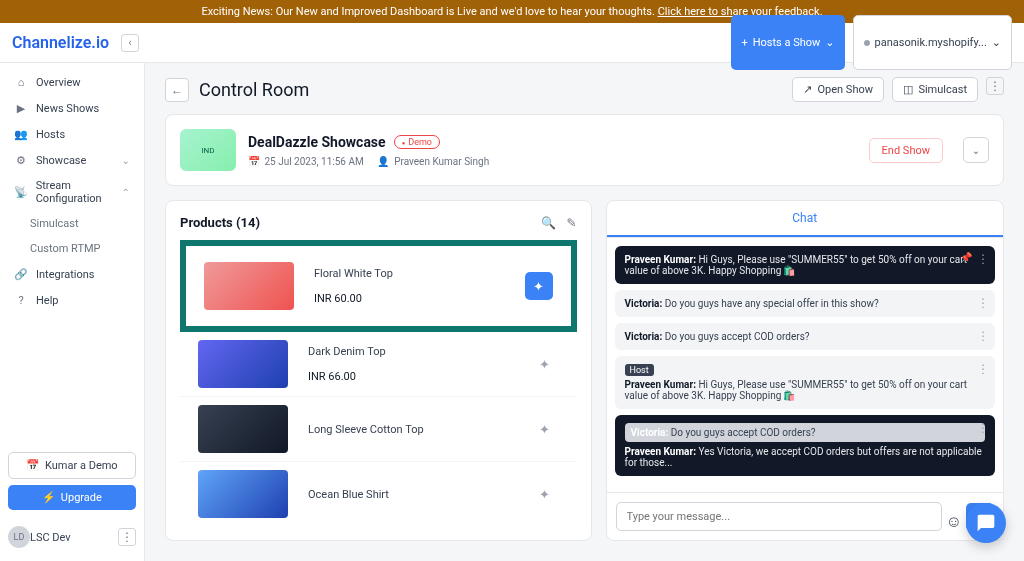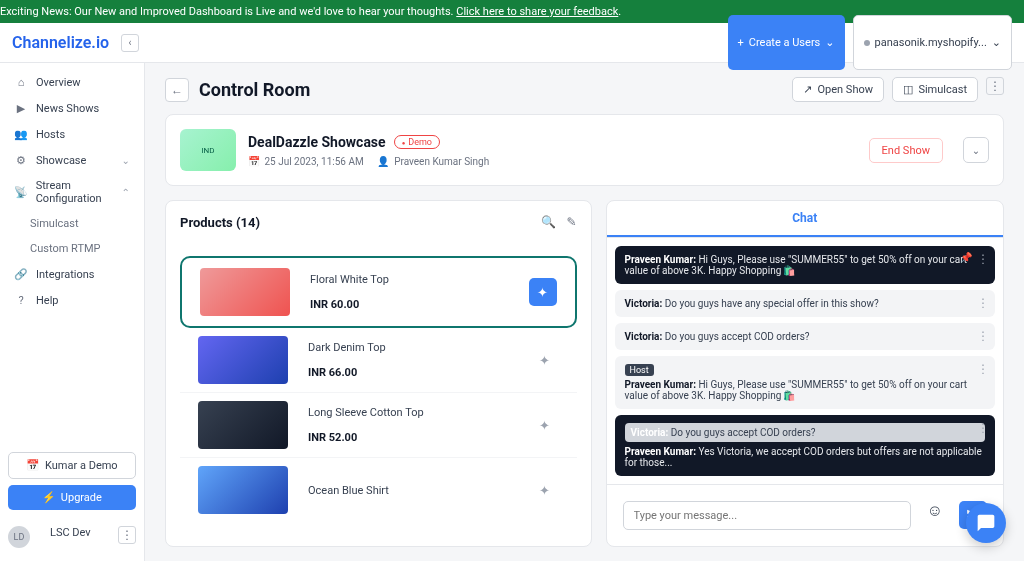--- a/index.html
+++ b/index.html
@@ -1,108 +1,108 @@
 <!DOCTYPE html>
 <html><head>
 <meta charset="utf-8">
 <style>
 *{box-sizing:border-box;margin:0;padding:0;font-family:-apple-system,BlinkMacSystemFont,"Segoe UI",Roboto,sans-serif}
 body{background:#f5f6f8;overflow:hidden}
-.banner{background:#15803d;color:#fff;font-size:11px;padding:5px 0}
+.banner{background:#a16207;color:#fff;font-size:11px;text-align:center;padding:5px 0}
 .banner a{color:#fff;text-decoration:underline;cursor:pointer}
 .topbar{background:#fff;height:40px;display:flex;align-items:center;padding:0 12px;border-bottom:1px solid #e5e7eb}
 .logo{color:#2563eb;font-weight:600;font-size:16px;display:flex;align-items:center;gap:4px}
 .logo-collapse{margin-left:12px;width:18px;height:18px;border:1px solid #d1d5db;border-radius:3px;display:flex;align-items:center;justify-content:center;font-size:10px;color:#6b7280;cursor:pointer}
 .topbar-right{margin-left:auto;display:flex;gap:8px}
 .btn-create{background:#3b82f6;color:#fff;border:none;border-radius:5px;padding:5px 10px;font-size:11px;display:flex;align-items:center;gap:5px;cursor:pointer}
 .btn-store{background:#fff;border:1px solid #d1d5db;border-radius:5px;padding:20px 10px;font-size:11px;display:flex;align-items:center;gap:5px;cursor:pointer;color:#374151}
 .store-dot{width:6px;height:6px;background:#9ca3af;border-radius:50%}
 .layout{display:flex;height:calc(100vh - 62px)}
 .sidebar{width:145px;background:#fff;border-right:1px solid #e5e7eb;display:flex;flex-direction:column;padding:6px 0}
 .nav-item{display:flex;align-items:center;gap:8px;padding:6px 14px;font-size:11px;color:#374151;cursor:pointer}
 .nav-sub{padding-left:30px;font-size:11px;color:#6b7280}
 .nav-icon{width:14px;height:14px;display:flex;align-items:center;justify-content:center;color:#6b7280}
 .sidebar-bottom{margin-top:auto;padding:8px}
 .btn-book{width:100%;border:1px solid #d1d5db;background:#fff;border-radius:5px;padding:6px;font-size:11px;color:#374151;display:flex;align-items:center;justify-content:center;gap:5px;cursor:pointer;margin-bottom:6px}
 .btn-upgrade{width:100%;border:none;background:#3b82f6;color:#fff;border-radius:5px;padding:6px;font-size:11px;display:flex;align-items:center;justify-content:center;gap:5px;cursor:pointer}
-.user-row{display:flex;align-items:flex-start;gap:20px;padding:8px}
+.user-row{display:flex;align-items:center;gap:0;padding:8px}
 .avatar{width:22px;height:22px;background:#d1d5db;border-radius:50%;display:flex;align-items:center;justify-content:center;font-size:9px;color:#6b7280}
 .user-name{font-size:11px;color:#374151}
 .dots{margin-left:auto;width:18px;height:18px;border:1px solid #d1d5db;border-radius:3px;display:flex;align-items:center;justify-content:center;font-size:12px;color:#6b7280;cursor:pointer}
 .main{flex:1;padding:14px 20px;overflow:auto}
 .header-row{display:flex;align-items:center;gap:10px;margin-bottom:12px}
 .back-btn{width:24px;height:24px;background:#fff;border:1px solid #d1d5db;border-radius:4px;display:flex;align-items:center;justify-content:center;cursor:pointer;font-size:12px;color:#6b7280}
-.page-title{font-size:18px;font-weight:700;color:#111827}
+.page-title{font-size:18px;font-weight:400;color:#111827}
 .header-actions{margin-left:auto;display:flex;gap:8px}
 .btn-outline{background:#fff;border:1px solid #d1d5db;border-radius:5px;padding:5px 10px;font-size:11px;display:flex;align-items:center;gap:5px;cursor:pointer;color:#374151}
 .show-card{background:#fff;border:1px solid #e5e7eb;border-radius:8px;padding:14px;display:flex;align-items:center;gap:12px;margin-bottom:14px}
 .show-img{width:56px;height:42px;border-radius:6px;background:linear-gradient(135deg,#a7f3d0,#86efac);display:flex;align-items:center;justify-content:center;font-size:8px;color:#065f46}
 .show-title{font-size:14px;font-weight:700;color:#111827}
 .show-meta{display:flex;gap:14px;margin-top:6px;font-size:10px;color:#6b7280}
 .show-meta span{display:flex;align-items:center;gap:4px}
 .live-badge{border:1px solid #ef4444;color:#ef4444;border-radius:10px;padding:1px 7px;font-size:9px;margin-left:8px}
 .live-badge::before{content:"●";margin-right:3px;font-size:6px}
 .btn-end{margin-left:auto;border:1px solid #fecaca;color:#ef4444;background:#fff;border-radius:5px;padding:5px 12px;font-size:11px;cursor:pointer}
 .chev-btn{width:26px;height:26px;border:1px solid #d1d5db;border-radius:5px;display:flex;align-items:center;justify-content:center;cursor:pointer;margin-left:8px;font-size:10px;color:#6b7280}
 .panels{display:flex;gap:14px}
 .panel{background:#fff;border:1px solid #e5e7eb;border-radius:8px;flex:1;display:flex;flex-direction:column}
 .panel-products{padding:14px}
-.products-header{display:flex;margin-bottom:26px}
+.products-header{display:flex;align-items:center;margin-bottom:10px}
 .products-title{font-size:13px;font-weight:700;color:#111827}
 .products-icons{margin-left:auto;display:flex;gap:10px;color:#6b7280}
 .products-icons span{cursor:pointer;font-size:12px}
 .product-list{display:flex;flex-direction:column}
 .product-row{display:flex;align-items:center;gap:20px;padding:8px 18px;border-bottom:1px solid #f3f4f6}
-.product-row.hl{border:2px solid #0f766e;border-radius:10px;padding:10px 18px}
+.product-row.hl{border:6px solid #0f766e;border-radius:0;padding:16px 18px}
 .prod-img{width:90px;height:48px;border-radius:4px;flex-shrink:0}
 .prod-info{flex:1}
 .prod-name{font-size:11px;color:#374151}
-.prod-price{font-size:11px;font-weight:700;color:#111827;margin-top:12px}
+.prod-price{font-size:11px;font-weight:400;color:#111827;margin-top:12px}
 .spot-btn{width:28px;height:28px;border-radius:5px;display:flex;align-items:center;justify-content:center;cursor:pointer;font-size:13px}
 .spot-btn.active{background:#3b82f6;color:#fff}
 .spot-btn.inactive{color:#9ca3af}
 .panel-chat{display:flex;flex-direction:column}
 .tabs{display:flex;border-bottom:1px solid #e5e7eb}
-.tab{flex:1;text-align:center;padding:10px;font-size:12px;font-weight:700;cursor:pointer;color:#6b7280}
+.tab{flex:1;text-align:center;padding:10px;font-size:12px;font-weight:400;cursor:pointer;color:#6b7280}
 .tab.active{color:#3b82f6;border-bottom:2px solid #3b82f6}
 .chat-body{flex:1;padding:8px;overflow:auto;display:flex;flex-direction:column;gap:6px}
 .msg{border-radius:6px;padding:8px 10px;font-size:10px;position:relative}
 .msg.dark{background:#111827;color:#e5e7eb}
 .msg.light{background:#f3f4f6;color:#374151}
 .msg b{font-weight:700}
 .msg.dark b{color:#fff}
 .msg.light b{color:#111827}
 .pin{position:absolute;top:6px;right:22px;color:#fff;font-size:10px}
 .msg-dots{position:absolute;top:6px;right:6px;font-size:12px;cursor:pointer}
 .msg.dark .msg-dots{color:#9ca3af}
 .msg.light .msg-dots{color:#9ca3af}
 .host-tag{background:#374151;color:#fff;font-size:9px;padding:1px 5px;border-radius:3px;display:inline-block;margin-bottom:3px}
 .quote{background:#d1d5db;color:#374151;padding:4px 6px;border-radius:4px;margin-bottom:4px;font-size:10px}
-.chat-input{display:flex;align-items:flex-start;gap:16px;padding:16px;border-top:1px solid #e5e7eb}
+.chat-input{display:flex;align-items:flex-end;gap:4px;padding:9px;border-top:1px solid #e5e7eb}
 .chat-input input{flex:1;border:1px solid #d1d5db;border-radius:5px;padding:7px 10px;font-size:11px;outline:none}
 .emoji-btn{font-size:16px;cursor:pointer;color:#374151}
 .send-btn{width:28px;height:28px;background:#3b82f6;color:#fff;border-radius:5px;display:flex;align-items:center;justify-content:center;cursor:pointer;border:none}
 .fab{position:fixed;bottom:18px;right:18px;width:40px;height:40px;background:#3b82f6;border-radius:50%;display:flex;align-items:center;justify-content:center;color:#fff;font-size:18px;cursor:pointer;box-shadow:0 4px 12px rgba(0,0,0,0.2)}
 .chev-exp{margin-left:auto;font-size:10px;color:#9ca3af}
 svg{display:block}
 </style>
 </head>
 <body>
 
 <div class="banner">
   <span>Exciting News: Our New and Improved Dashboard is Live and we'd love to hear your thoughts. </span><a>Click here to share your feedback</a>.
 </div>
 
 <div class="topbar">
   <span class="logo">Channelize.io</span>
   <span class="logo-collapse">‹</span>
   <div class="topbar-right">
     <button class="btn-create">
       <span>+</span>
-      <span>Create a Users</span>
+      <span>Hosts a Show</span>
       <span>⌄</span>
     </button>
     <button class="btn-store">
       <span class="store-dot"></span>
       <span>panasonik.myshopify...</span>
       <span>⌄</span>
     </button>
   </div>
 </div>
 
@@ -223,21 +223,20 @@
             <div class="prod-info">
                 <div class="prod-name">Dark Denim Top</div>
                 <div class="prod-price">INR 66.00</div>
               </div>
             <div class="spot-btn inactive">✦</div>
           </div>
           <div class="product-row">
             <div class="prod-img" style="background:linear-gradient(135deg,#374151,#111827)"></div>
             <div class="prod-info">
                 <div class="prod-name">Long Sleeve Cotton Top</div>
-                <div class="prod-price">INR 52.00</div>
               </div>
             <div class="spot-btn inactive">✦</div>
           </div>
           <div class="product-row" style="border-bottom:none">
             <div class="prod-img" style="background:linear-gradient(135deg,#60a5fa,#1e40af)"></div>
             <div class="prod-info">
                 <div class="prod-name">Ocean Blue Shirt</div>
               </div>
             <div class="spot-btn inactive">✦</div>
           </div>

